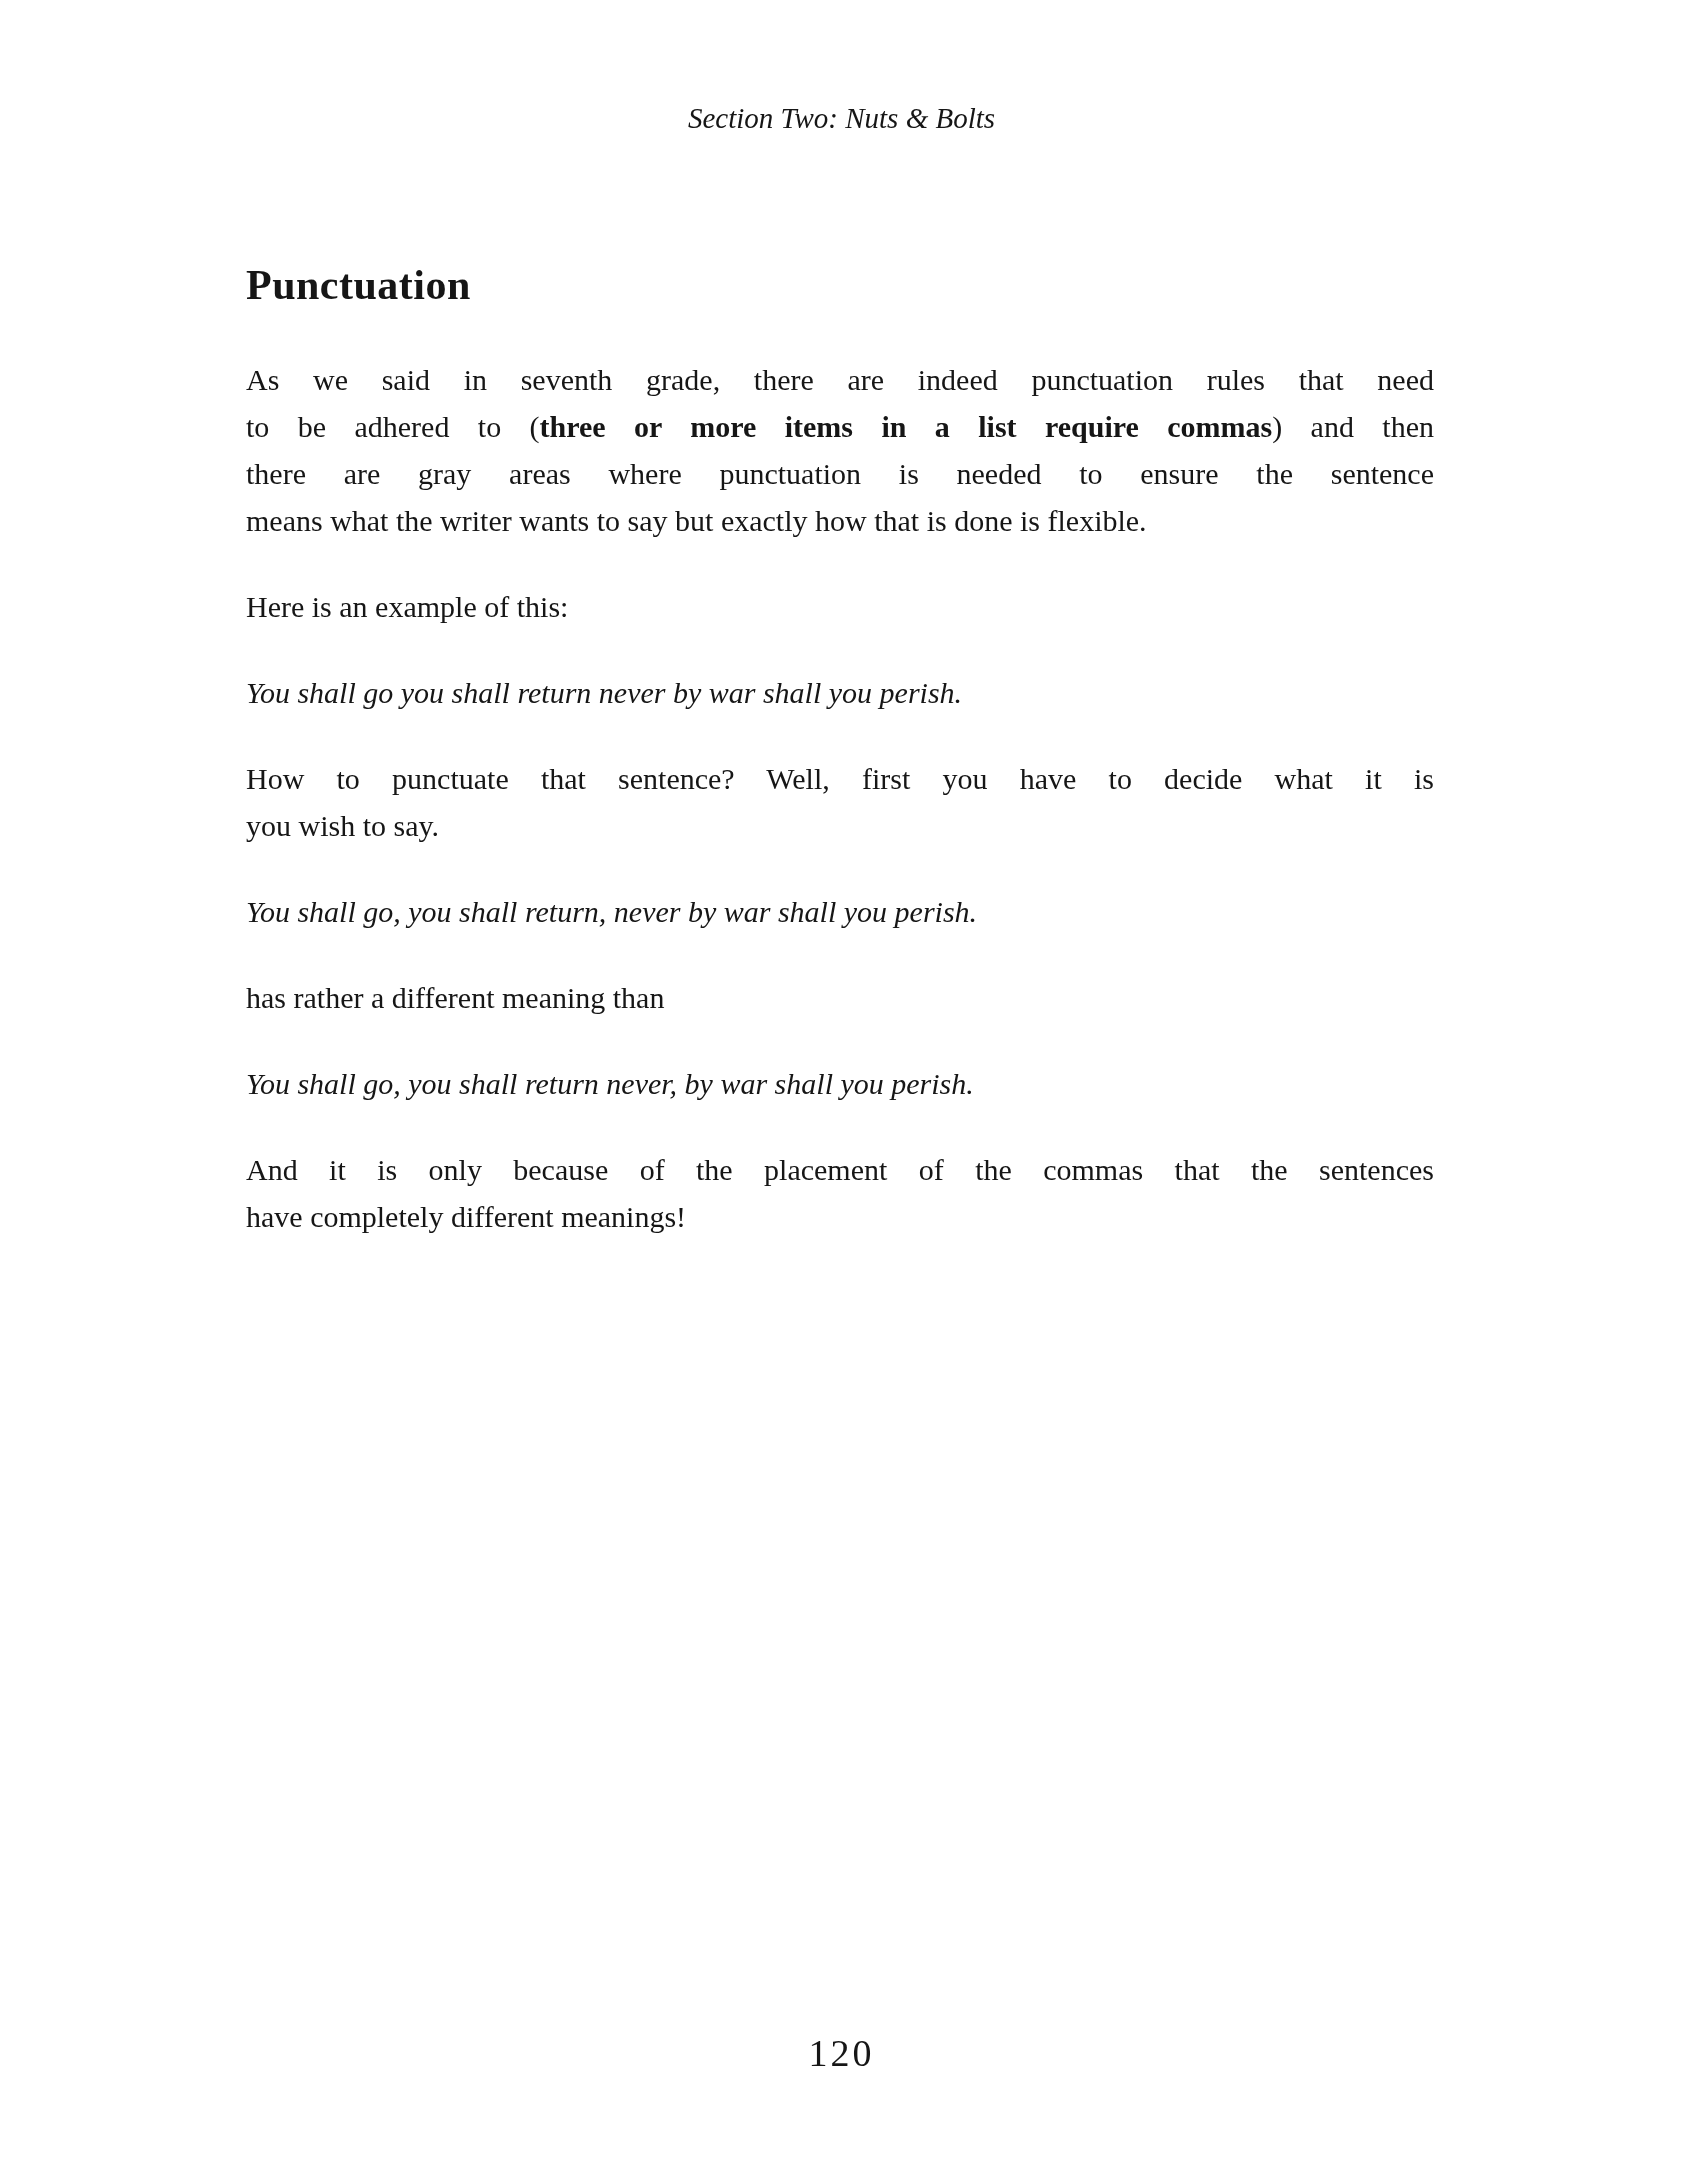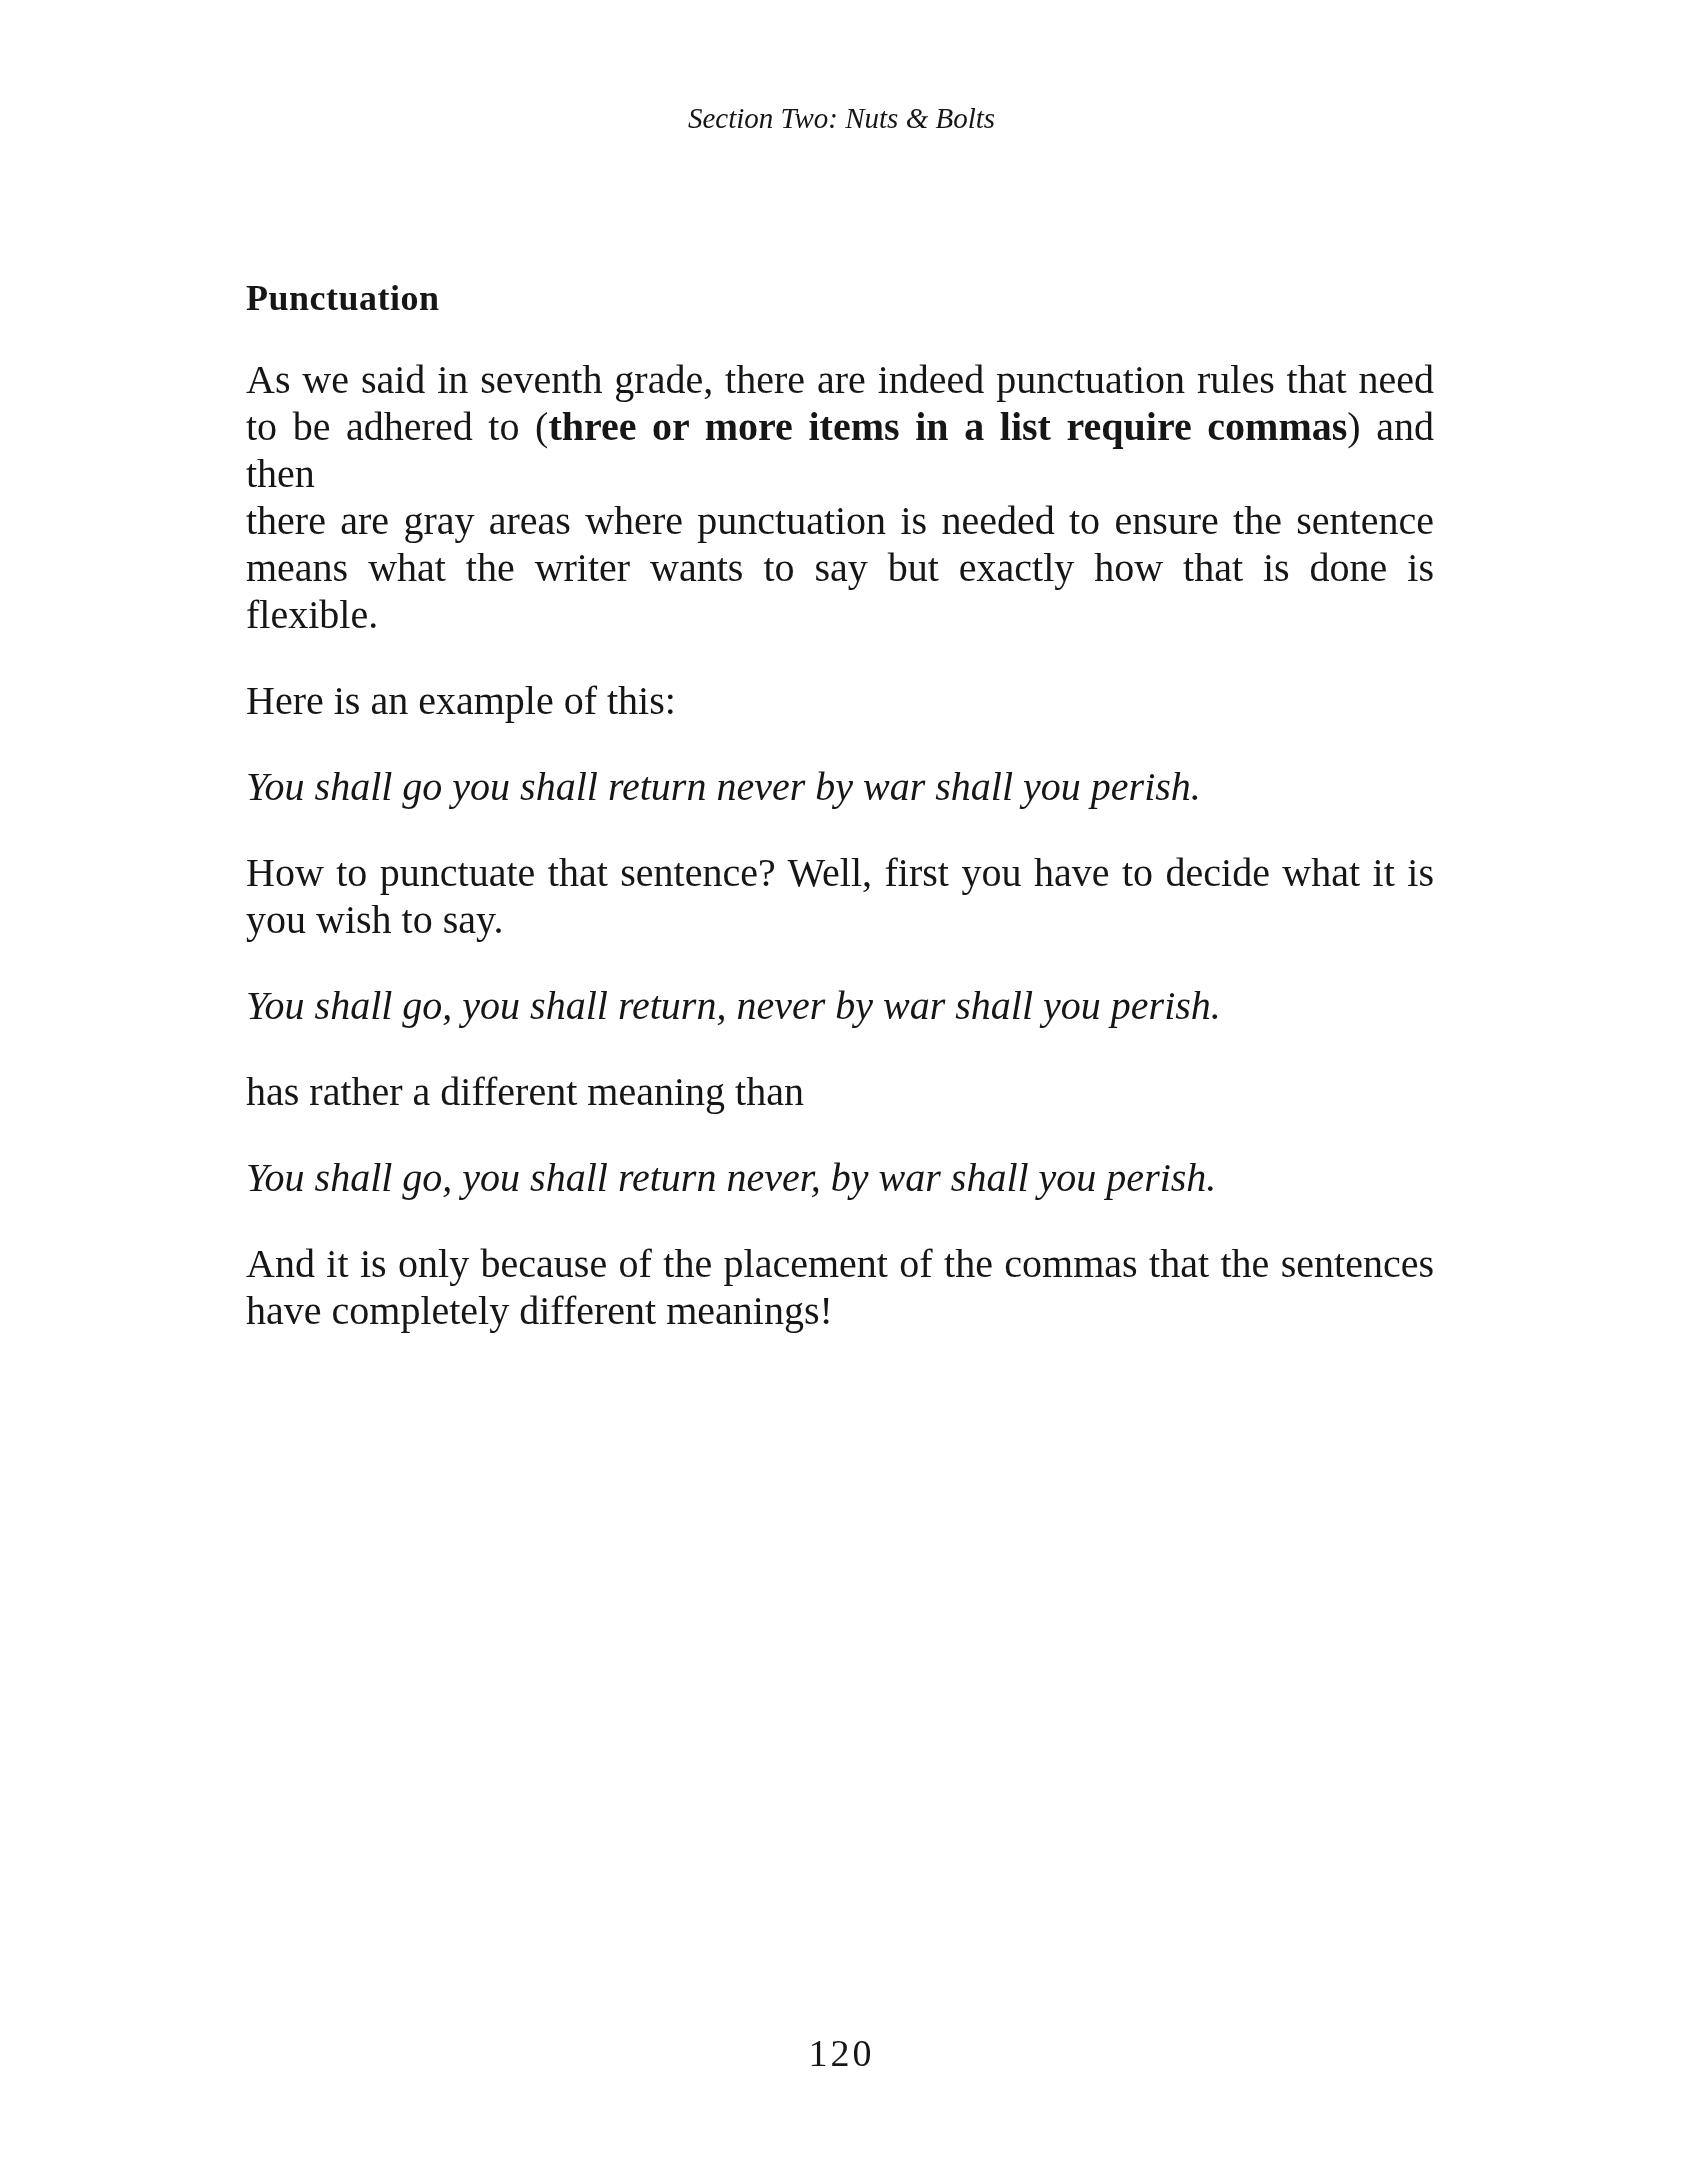--- a/index.html
+++ b/index.html
@@ -21,33 +21,33 @@
     top: 100px;
     left: 0;
     width: 100%;
     text-align: center;
     font-style: italic;
     font-size: 29px;
     line-height: 36px;
   }
   .chapter-title {
     position: absolute;
-    top: 248px;
+    top: 231px;
     left: 246px;
-    font-size: 36px;
+    font-size: 42px;
     font-weight: 700;
     line-height: 53px;
     letter-spacing: 0.5px;
   }
   .body-text {
     position: absolute;
     top: 356px;
     left: 246px;
     width: 1188px;
-    font-size: 40px;
+    font-size: 30px;
     line-height: 47px;
   }
   .para {
     margin: 0 0 39px 0;
   }
   .line {
     text-align: justify;
     text-align-last: justify;
   }
   .line.last {

